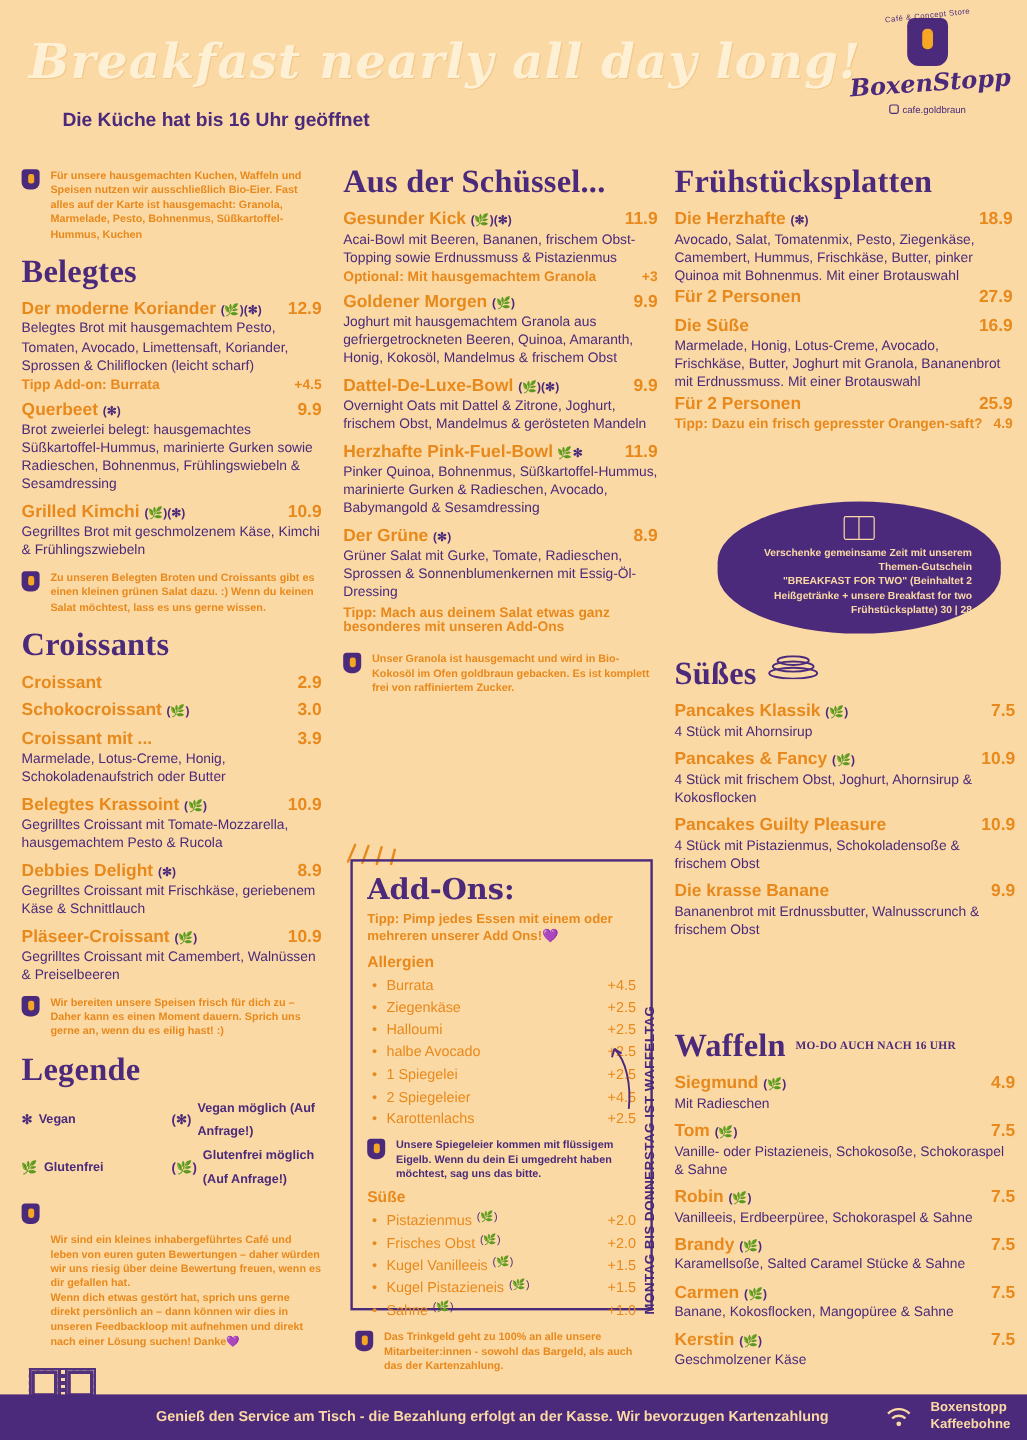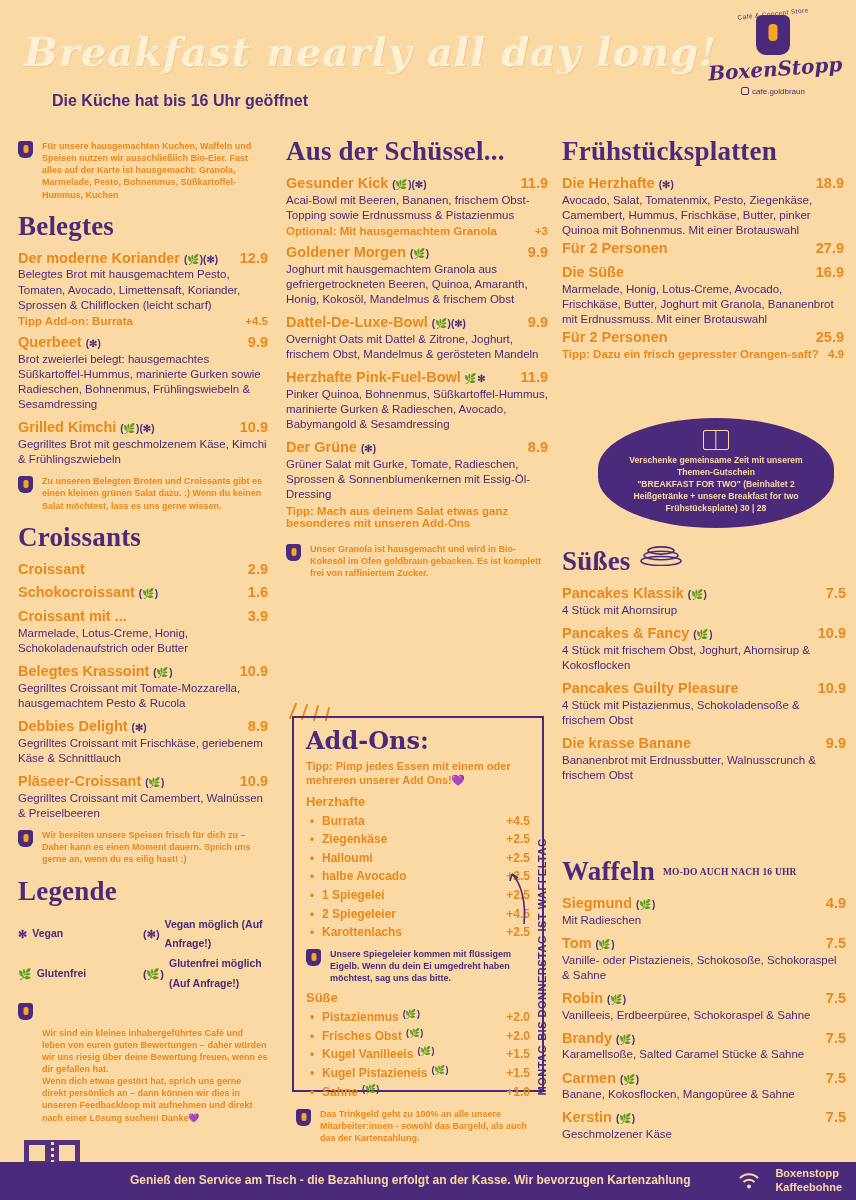--- a/index.html
+++ b/index.html
@@ -99,21 +99,21 @@
   .legend-grid .row { display: flex; }
   .legend-grid .cell { width: 50%; display: flex; align-items: center; gap: 5px; }
   .gl { font-size: 11px; }
 
   .small-para { font-size: 9px; font-weight: bold; line-height: 1.35; color: #4b2a7b; margin-top: 6px; }
 
   
   .voucher {
     position: absolute; left: 598px; top: 418px; width: 236px; height: 110px;
     background: #4b2a7b; border-radius: 50%/46%; color: #fbd9a5;
-    font-size: 8.6px; font-weight: bold; line-height: 1.4; text-align: center;
+    font-size: 8.6px; font-weight: bold; line-height: 1.4; text-align: right;
     padding: 12px 24px 0 24px;
   }
   .voucher .gift {
     width: 26px; height: 20px; margin: 0 auto 4px auto;
     border: 1.4px solid #fbd9a5; border-radius: 2px; position: relative;
   }
   .voucher .gift:before {
     content:""; position:absolute; left:50%; top:-1px; width:1.4px; height:20px;
     background:#fbd9a5; transform:translateX(-50%);
   }
@@ -125,21 +125,21 @@
   }
   .addons h3 {
     font-family: "DejaVu Serif", serif; font-size: 24px; color: #4b2a7b; font-weight: bold;
     margin-bottom: 4px;
   }
   .addons .intro { font-size: 11px; font-weight: bold; color: #4b2a7b; line-height: 1.3; }
   .addons .intro .o { color: #e8891c; }
   .addons h4 { font-size: 13px; color: #e8891c; font-weight: bold; margin: 6px 0 3px; }
   .addons ul { list-style: none; margin: 0 0 0 16px; }
   .addons li {
-    display: flex; font-size: 12px; font-weight: bold; color: #e8891c;
+    display: flex; font-size: 12px; font-weight: normal; color: #e8891c;
     line-height: 1.55; position: relative; justify-content: flex-end;
   }
   .addons li:before {
     content: "•"; position: absolute; left: -12px; color: #e8891c;
   }
   .addons li .nm { flex: 0 0 auto; }
   .addons li .sp { flex: 1 1 auto; }
   .addons li .pr { flex: 0 0 auto; }
   .addons .gi { color: #4b2a7b; font-size: 9px; margin-left: 4px; }
 
@@ -267,21 +267,21 @@
         <span class="icons"></span>
         <span class="dots"></span>
         <span class="price">2.9</span>
       </div>
     </div>
     <div class="item">
       <div class="item-head">
         <span class="nm">Schokocroissant</span>
         <span class="icons">(🌿)</span>
         <span class="dots"></span>
-        <span class="price">1.6</span>
+        <span class="price">3.0</span>
       </div>
     </div>
     <div class="item">
       <div class="item-head">
         <span class="nm">Croissant mit ...</span>
         <span class="icons"></span>
         <span class="dots"></span>
         <span class="price">3.9</span>
       </div>
       <div class="item-desc">Marmelade, Lotus-Creme, Honig, Schokoladenaufstrich oder Butter</div>
@@ -422,21 +422,21 @@
         <path d="M16 19 L21 5"></path>
         <path d="M28 20 L32 6"></path>
         <path d="M40 20 L43 8"></path>
     </g>
   </svg>
 
   <div class="addons">
     <h3>Add-Ons:</h3>
     <div class="intro"><span class="o">Tipp: Pimp jedes Essen mit einem oder mehreren unserer Add Ons!💜</span></div>
 
-    <h4>Herzhafte</h4>
+    <h4>Allergien</h4>
     <ul>
       <li>
           <span class="nm">Burrata</span>
           <span class="sp"></span>
           <span class="pr">+4.5</span>
         </li>
       <li>
           <span class="nm">Ziegenkäse</span>
           <span class="sp"></span>
           <span class="pr">+2.5</span>

